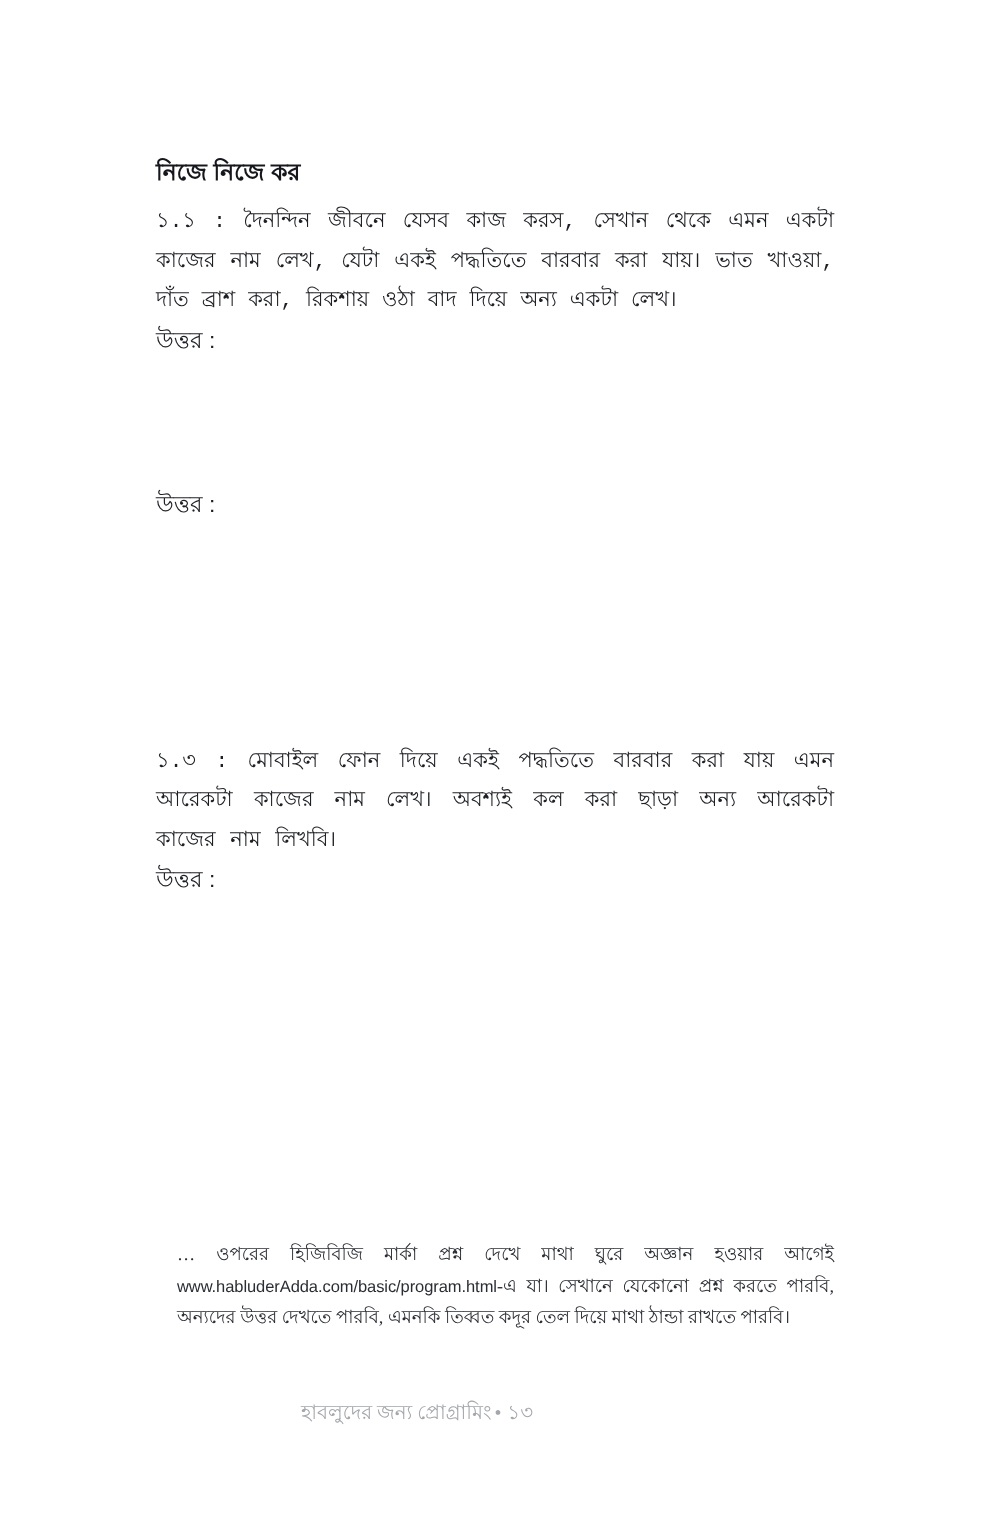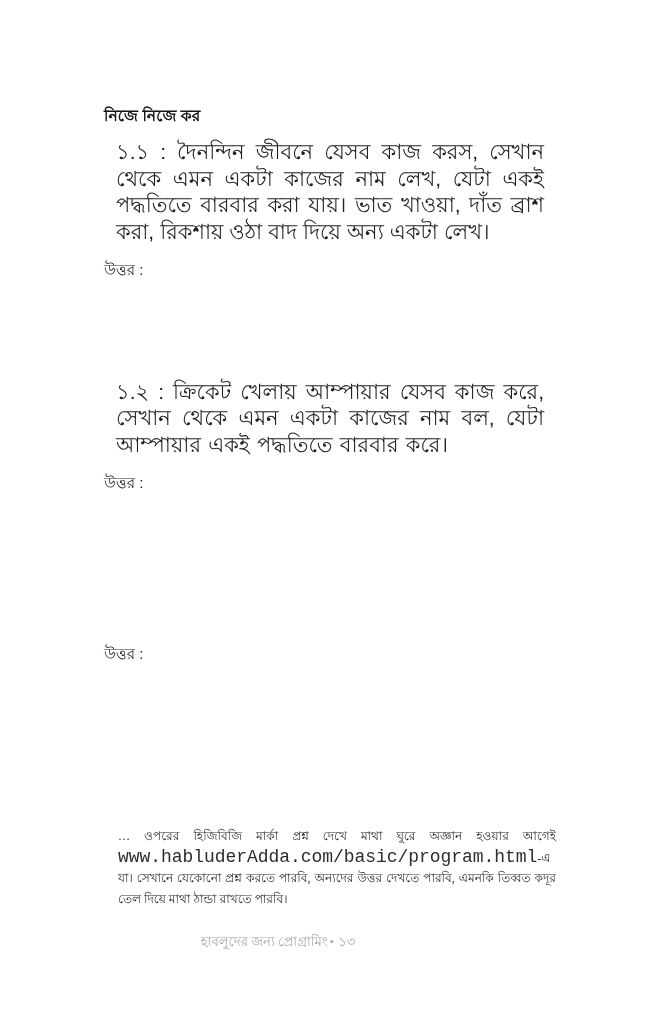--- a/index.html
+++ b/index.html
@@ -40,27 +40,27 @@
     color: #15171c;
     letter-spacing: 0.1px;
     margin: 0 0 8px 0;
   }
 
   .qa-block {
     margin: 0;
   }
 
   .q-text {
-    font-family: Liberation Sans, sans-serif;
-    font-size: 21px;
+    font-family: Liberation Mono, monospace;
+    font-size: 14px;
     line-height: 26.5px;
     color: #1d1f24;
     text-align: justify;
     text-justify: inter-word;
-    margin: 12px;
+    margin: 0;
     word-spacing: 0.2px;
   }
 
   .q-text.justify-loose {
     word-spacing: 1.4px;
   }
 
   .answer-label {
     font-family: Liberation Sans, sans-serif;
     font-size: 15.2px;
@@ -85,22 +85,22 @@
     width: 438px;
     font-family: "Liberation Serif", "DejaVu Serif", serif;
     font-size: 12.1px;
     line-height: 20.5px;
     color: #2a2d33;
     text-align: justify;
     text-justify: inter-word;
   }
 
   .footnote .url {
-    font-family: Liberation Mono, monospace;
-    font-size: 18px;
+    font-family: Liberation Sans, sans-serif;
+    font-size: 11px;
     letter-spacing: -0.05px;
   }
 
   
   .footer {
     position: absolute;
     left: 0;
     top: 932px;
     width: 556px;
     text-align: center;
@@ -130,26 +130,26 @@
 
     <h2 class="section-heading">নিজে নিজে কর</h2>
 
     <div class="qa-block">
       <p class="q-text">১.১ : দৈনন্দিন জীবনে যেসব কাজ করস, সেখান থেকে এমন একটা কাজের নাম লেখ, যেটা একই পদ্ধতিতে বারবার করা যায়। ভাত খাওয়া, দাঁত ব্রাশ করা, রিকশায় ওঠা বাদ দিয়ে অন্য একটা লেখ।</p>
       <p class="answer-label">উত্তর :</p>
       <div class="answer-space gap-1"></div>
     </div>
 
     <div class="qa-block">
-      <p class="q-text justify-loose">১.২ : ক্রিকেট খেলায় আম্পায়ার যেসব কাজ করে, সেখান থেকে এমন একটা কাজের নাম বল, যেটা আম্পায়ার একই পদ্ধতিতে বারবার করে।</p>
       <p class="answer-label">উত্তর :</p>
       <div class="answer-space gap-2"></div>
     </div>
 
     <div class="qa-block">
+      <p class="q-text justify-loose">১.৩ : মোবাইল ফোন দিয়ে একই পদ্ধতিতে বারবার করা যায় এমন আরেকটা কাজের নাম লেখ। অবশ্যই কল করা ছাড়া অন্য আরেকটা কাজের নাম লিখবি।</p>
       <p class="answer-label">উত্তর :</p>
       <div class="answer-space gap-3"></div>
     </div>
 
   </div>
 
   <div class="footnote">
     <span>… ওপরের হিজিবিজি মার্কা প্রশ্ন দেখে মাথা ঘুরে অজ্ঞান হওয়ার আগেই </span><span class="url">www.habluderAdda.com/basic/program.html</span><span>-এ যা। সেখানে যেকোনো প্রশ্ন করতে পারবি, অন্যদের উত্তর দেখতে পারবি, এমনকি তিব্বত কদূর তেল দিয়ে মাথা ঠান্ডা রাখতে পারবি।</span>
   </div>
 

